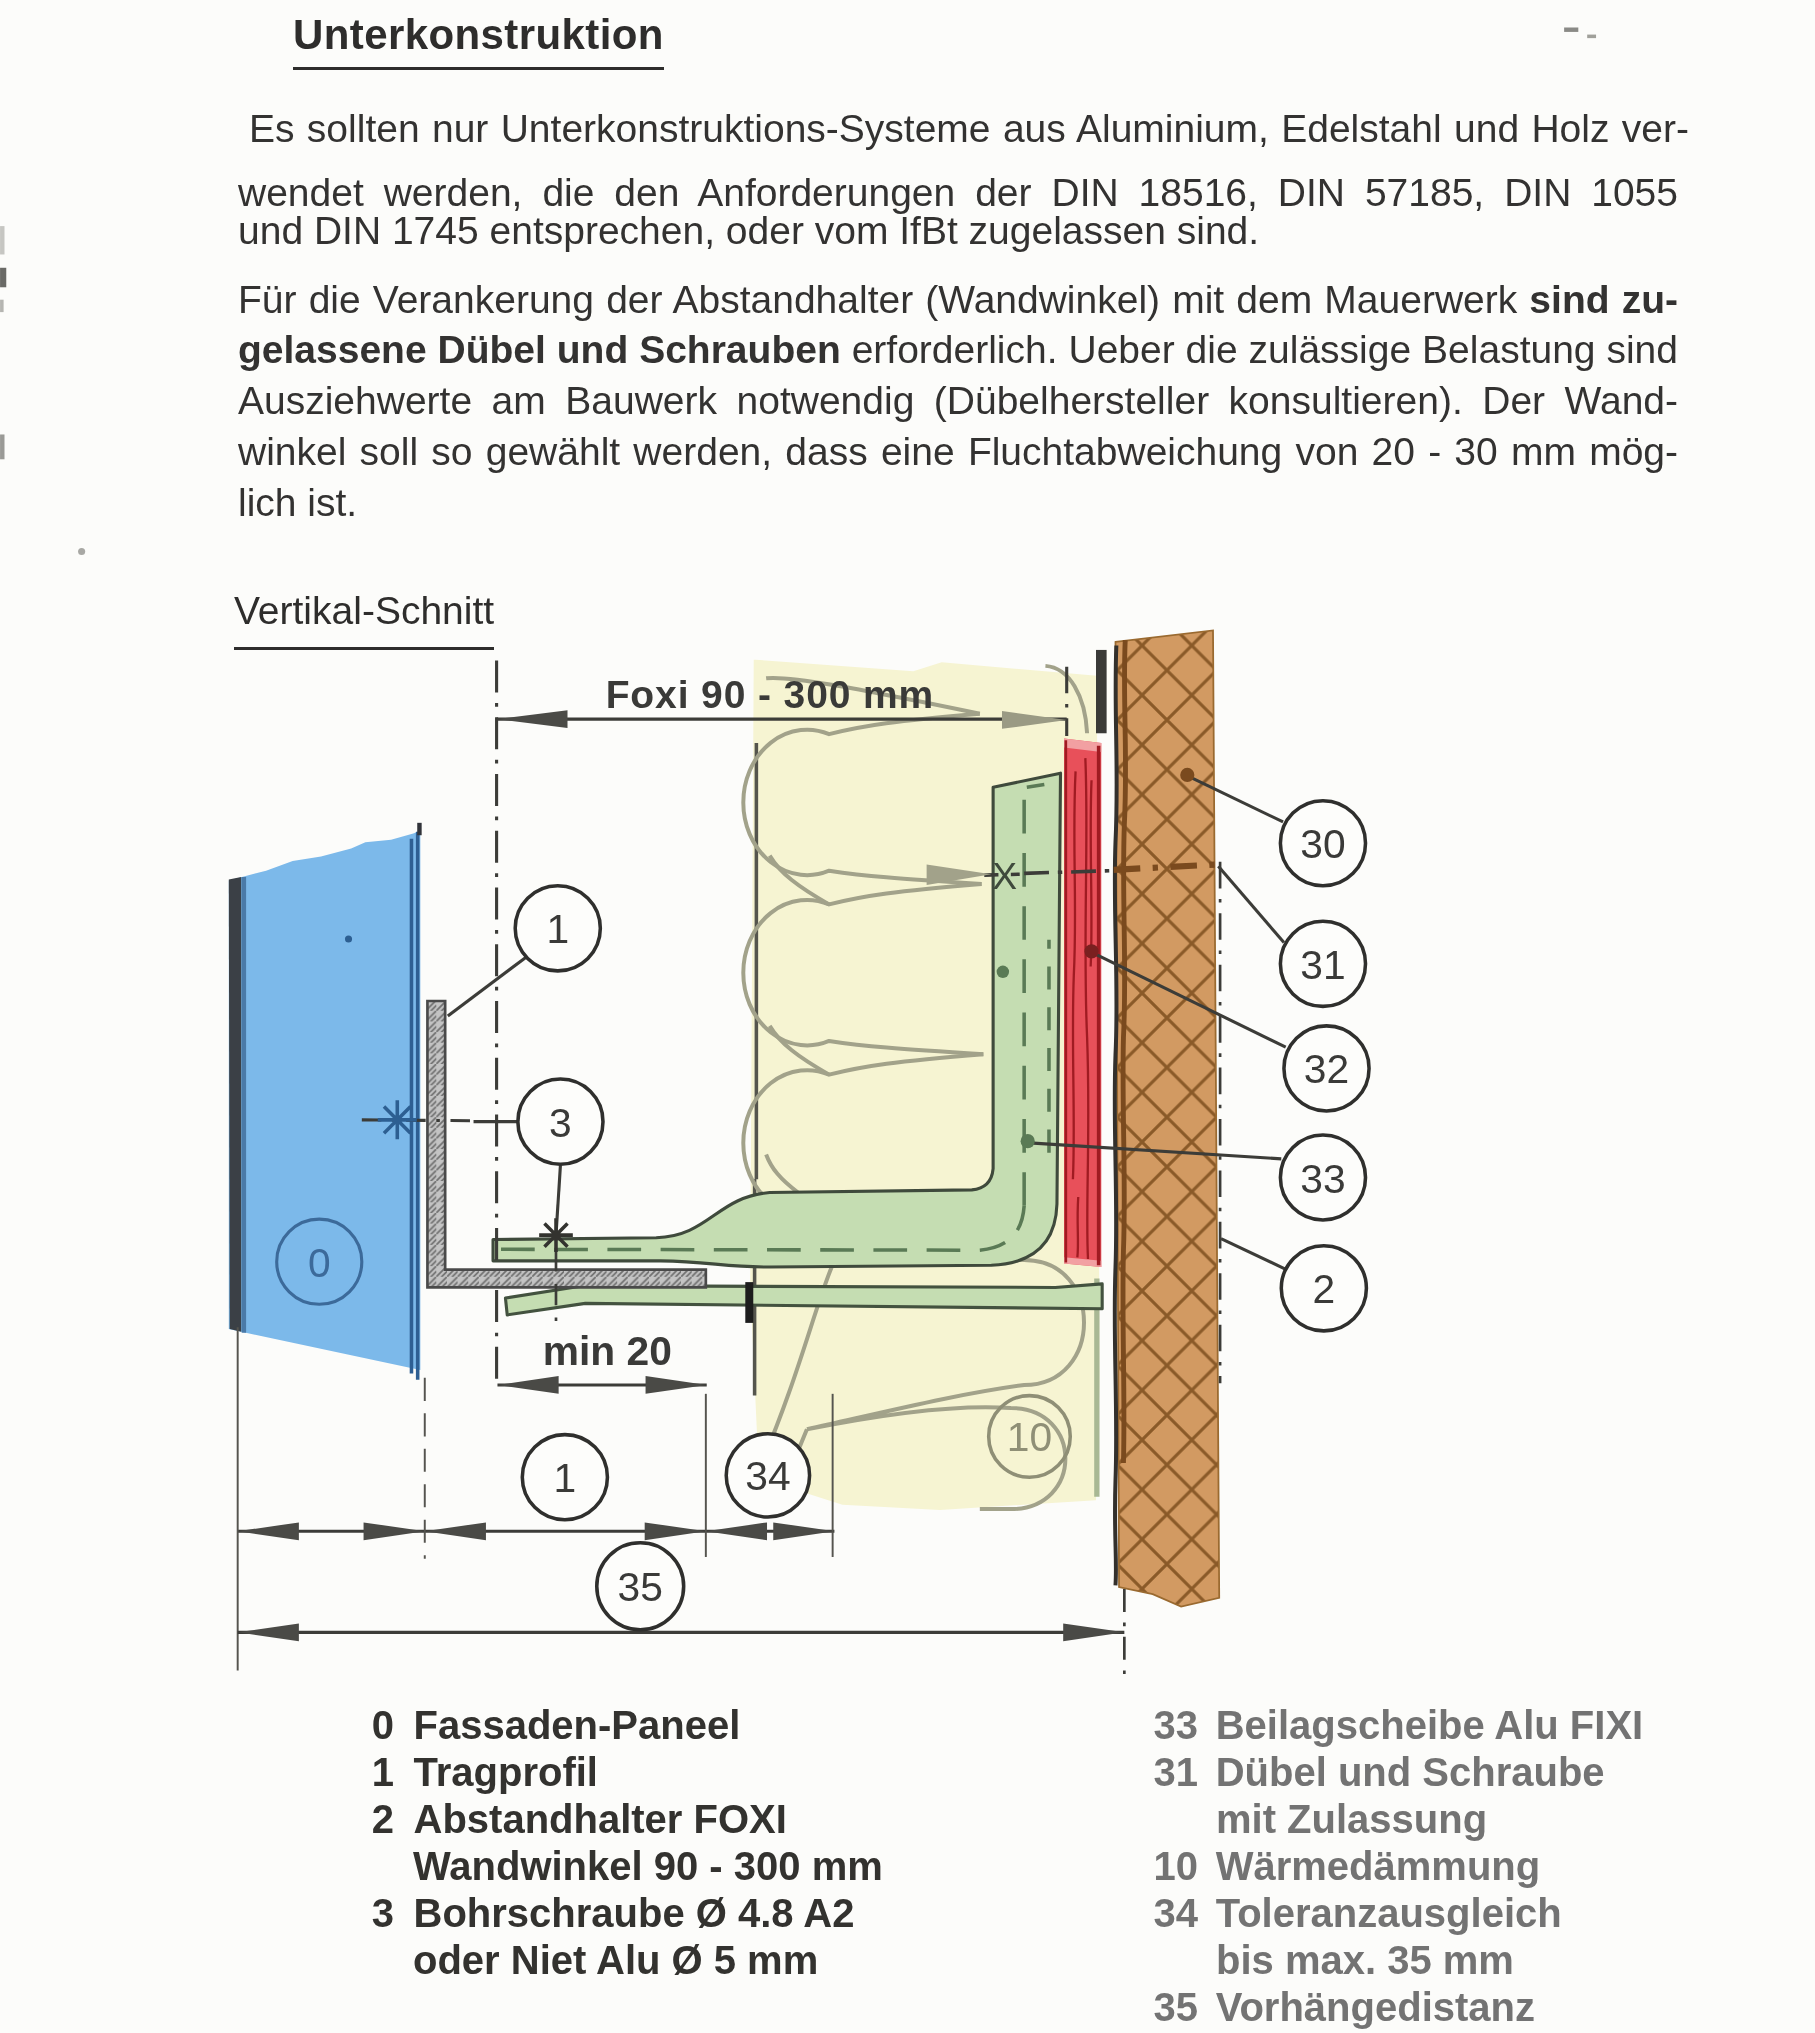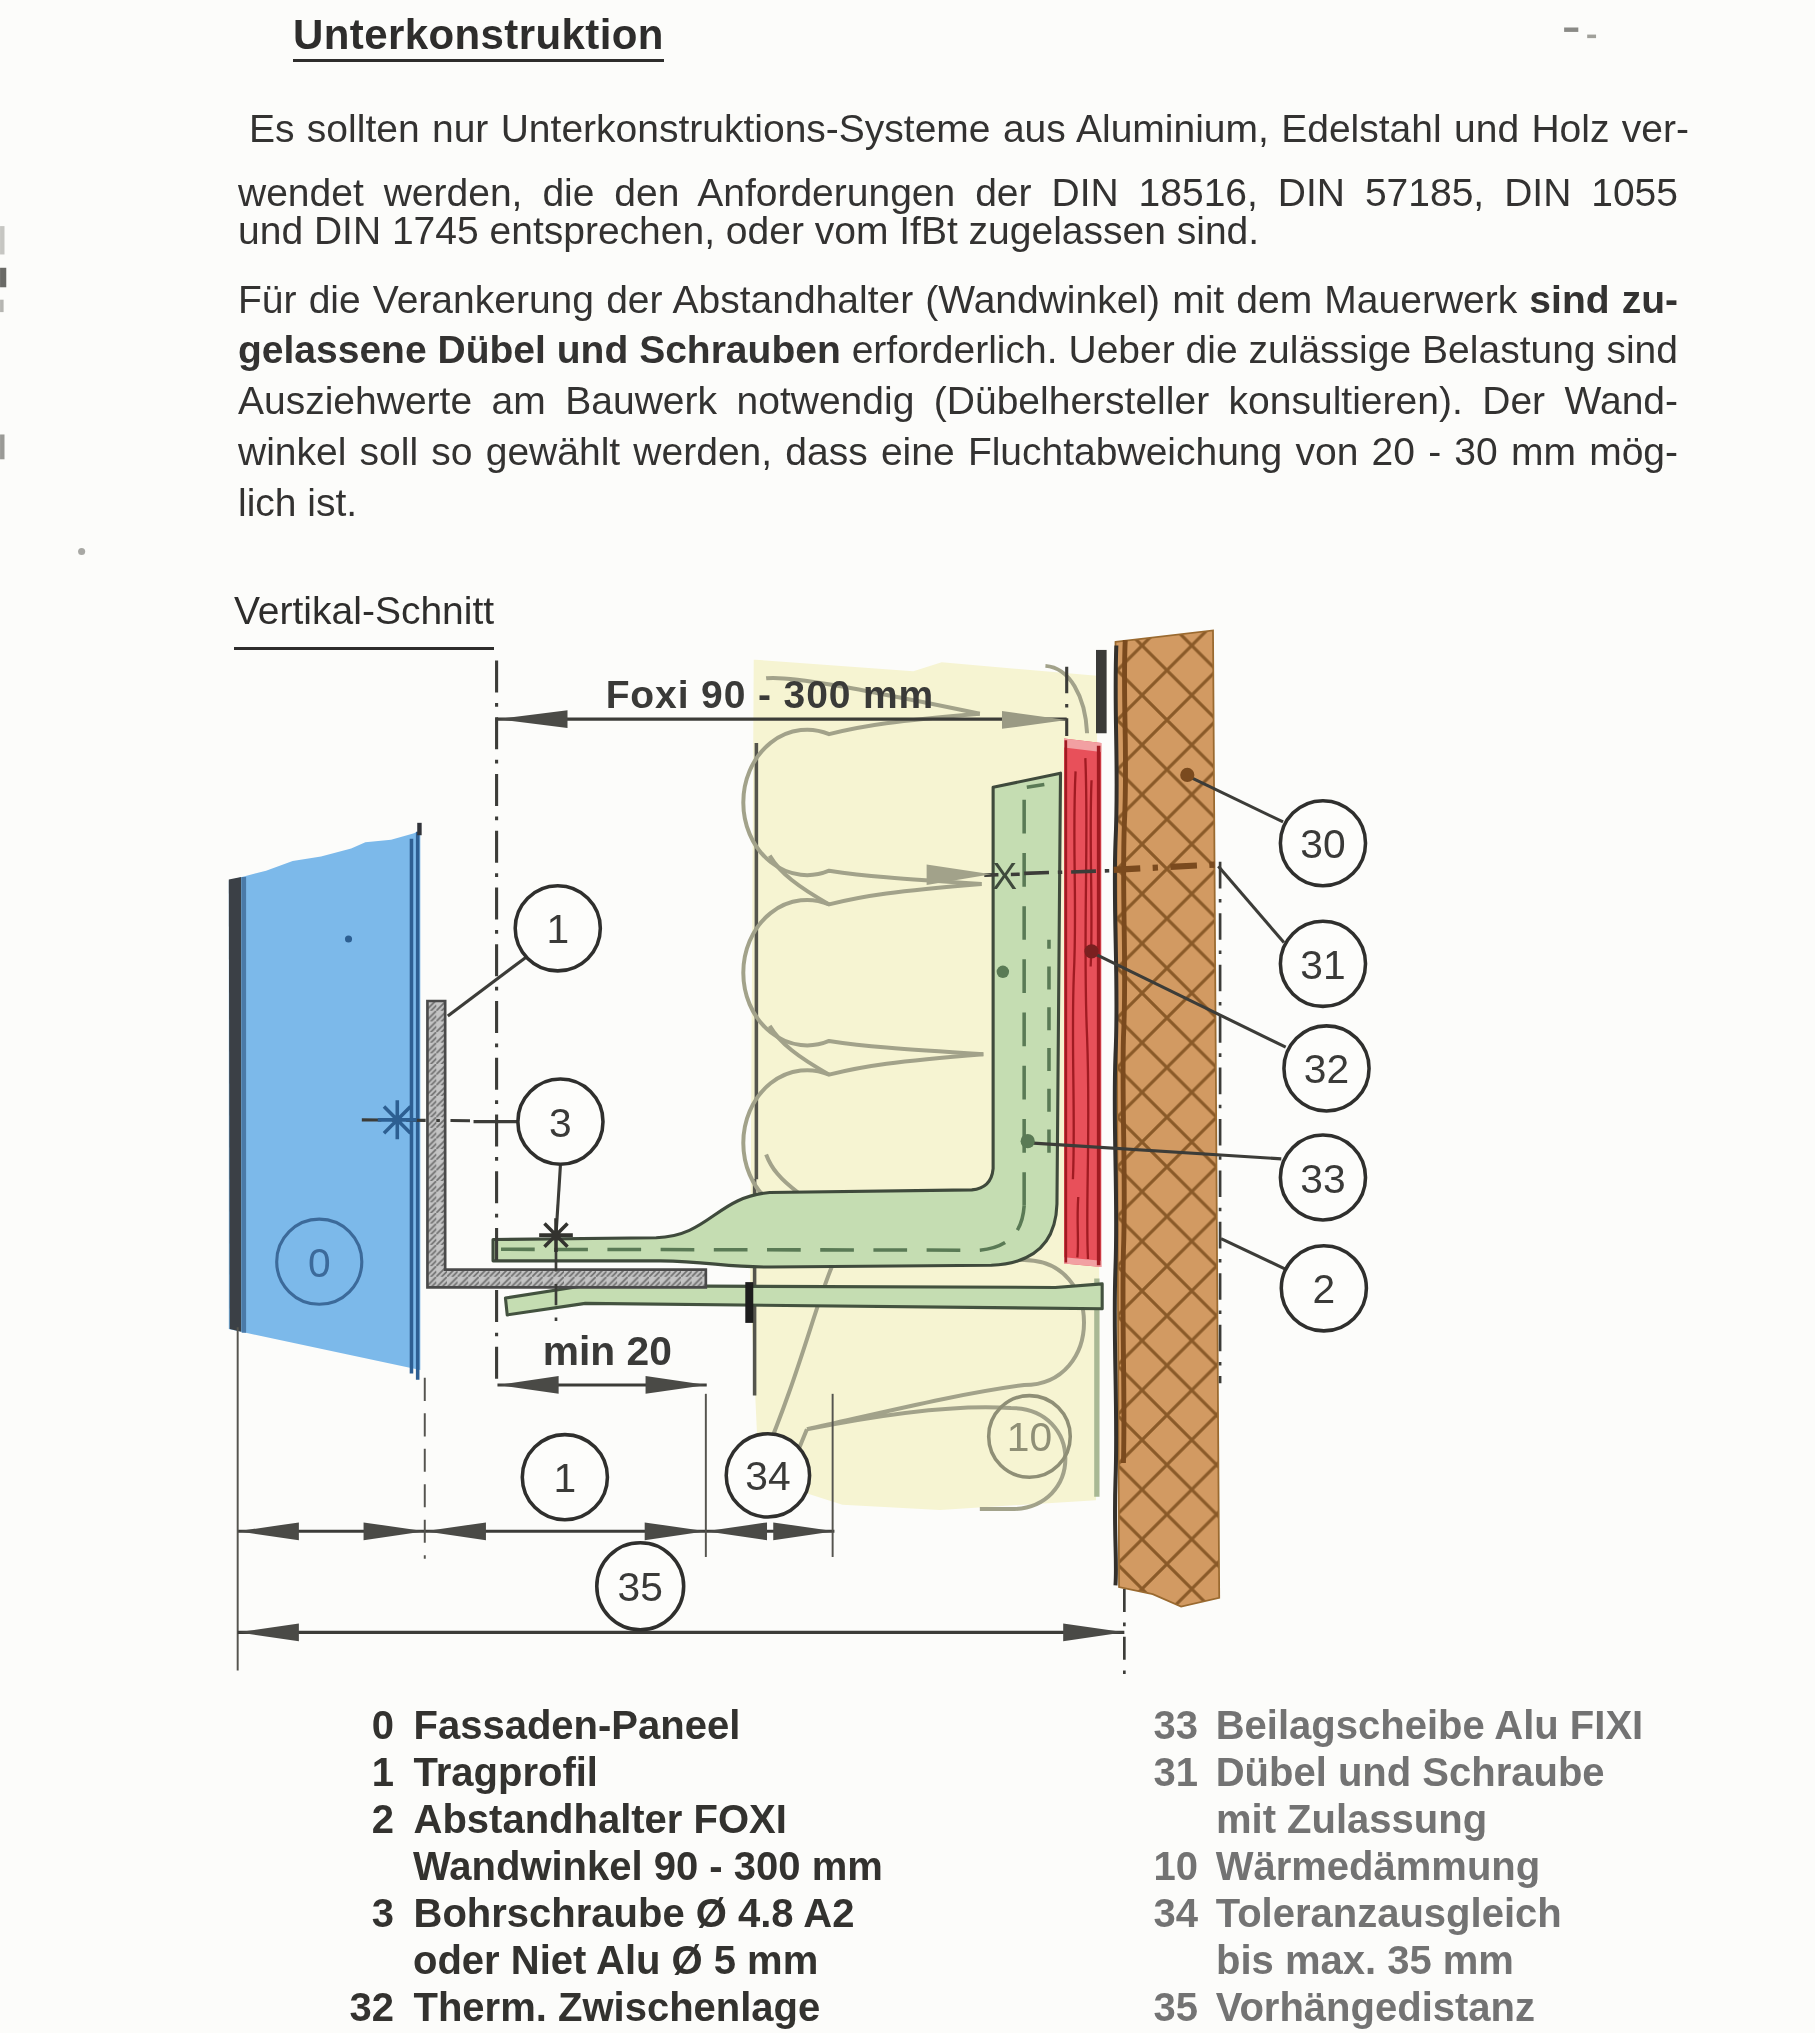--- a/index.html
+++ b/index.html
@@ -6,21 +6,21 @@
   body{width:1816px;height:2034px;position:relative;background:#fcfcfa;
        font-family:"Liberation Sans",sans-serif;color:#2f2f2f;overflow:hidden;}
   .t{position:absolute;white-space:nowrap;}
   .j{position:absolute;text-align:justify;text-align-last:justify;font-size:39px;color:#333231;}
   .jl{position:absolute;font-size:39px;color:#333231;white-space:nowrap;}
   svg{position:absolute;left:0;top:0;}
 </style>
 </head>
 <body>
 
-<div class="t" style="left:293px;top:10.6px;font-size:42px;font-weight:700;color:#2e2d2c;border-bottom:3.5px solid #2e2d2c;padding-bottom:0px;letter-spacing:0.4px;">Unterkonstruktion</div>
+<div class="t" style="left:293px;top:10.6px;font-size:42px;font-weight:700;color:#2e2d2c;border-bottom:3.5px solid #2e2d2c;padding-bottom:8px;letter-spacing:0.4px;">Unterkonstruktion</div>
 
 <div class="j" style="left:238px;top:107px;width:1440px;margin-left:11px;">Es sollten nur Unterkonstruktions-Systeme aus Aluminium, Edelstahl und Holz ver-</div>
 <div class="j" style="left:238px;top:159px;width:1440px;margin-top:12px;">wendet werden, die den Anforderungen der DIN 18516, DIN 57185, DIN 1055</div>
 <div class="jl" style="left:238px;top:209px;">und DIN 1745 entsprechen, oder vom IfBt zugelassen sind.</div>
 
 <div class="j" style="left:238px;top:278px;width:1440px;">Für die Verankerung der Abstandhalter (Wandwinkel) mit dem Mauerwerk <b>sind zu-</b></div>
 <div class="j" style="left:238px;top:328px;width:1440px;"><b>gelassene Dübel und Schrauben</b> erforderlich. Ueber die zulässige Belastung sind</div>
 <div class="j" style="left:238px;top:379px;width:1440px;">Ausziehwerte am Bauwerk notwendig (Dübelhersteller konsultieren). Der Wand-</div>
 <div class="j" style="left:238px;top:430px;width:1440px;">winkel soll so gewählt werden, dass eine Fluchtabweichung von 20 - 30 mm mög-</div>
 <div class="jl" style="left:238px;top:481px;">lich ist.</div>
@@ -216,21 +216,20 @@
   <rect x="1790" y="39" width="10" height="4" fill="#a0a09a"></rect>
 </svg>
 
 <div class="t" style="left:328px;top:1702px;font-size:40px;font-weight:700;color:#33322f;line-height:47px;">
 <div><span style="display:inline-block;width:66px;text-align:right;">0</span><span style="display:inline-block;width:19.5px;"></span>Fassaden-Paneel</div>
 <div><span style="display:inline-block;width:66px;text-align:right;">1</span><span style="display:inline-block;width:19.5px;"></span>Tragprofil</div>
 <div><span style="display:inline-block;width:66px;text-align:right;">2</span><span style="display:inline-block;width:19.5px;"></span>Abstandhalter FOXI</div>
 <div><span style="display:inline-block;width:85px;"></span>Wandwinkel 90 - 300 mm</div>
 <div><span style="display:inline-block;width:66px;text-align:right;">3</span><span style="display:inline-block;width:19.5px;"></span>Bohrschraube Ø 4.8 A2</div>
 <div><span style="display:inline-block;width:85px;"></span>oder Niet Alu Ø 5 mm</div>
-<div><span style="display:inline-block;width:66px;text-align:right;">32</span><span style="display:inline-block;width:19.5px;"></span>Therm. Zwischenlage</div>
 </div>
 <div class="t" style="left:1099px;top:1702px;font-size:40px;font-weight:700;color:#737373;line-height:47px;">
 <div><span style="display:inline-block;width:99px;text-align:right;">33</span><span style="display:inline-block;width:17.7px;"></span>Beilagscheibe Alu FIXI</div>
 <div><span style="display:inline-block;width:99px;text-align:right;">31</span><span style="display:inline-block;width:17.7px;"></span>Dübel und Schraube</div>
 <div><span style="display:inline-block;width:117px;"></span>mit Zulassung</div>
 <div><span style="display:inline-block;width:99px;text-align:right;">10</span><span style="display:inline-block;width:17.7px;"></span>Wärmedämmung</div>
 <div><span style="display:inline-block;width:99px;text-align:right;">34</span><span style="display:inline-block;width:17.7px;"></span>Toleranzausgleich</div>
 <div><span style="display:inline-block;width:117px;"></span>bis max. 35 mm</div>
 <div><span style="display:inline-block;width:99px;text-align:right;">35</span><span style="display:inline-block;width:17.7px;"></span>Vorhängedistanz</div>
 </div>

